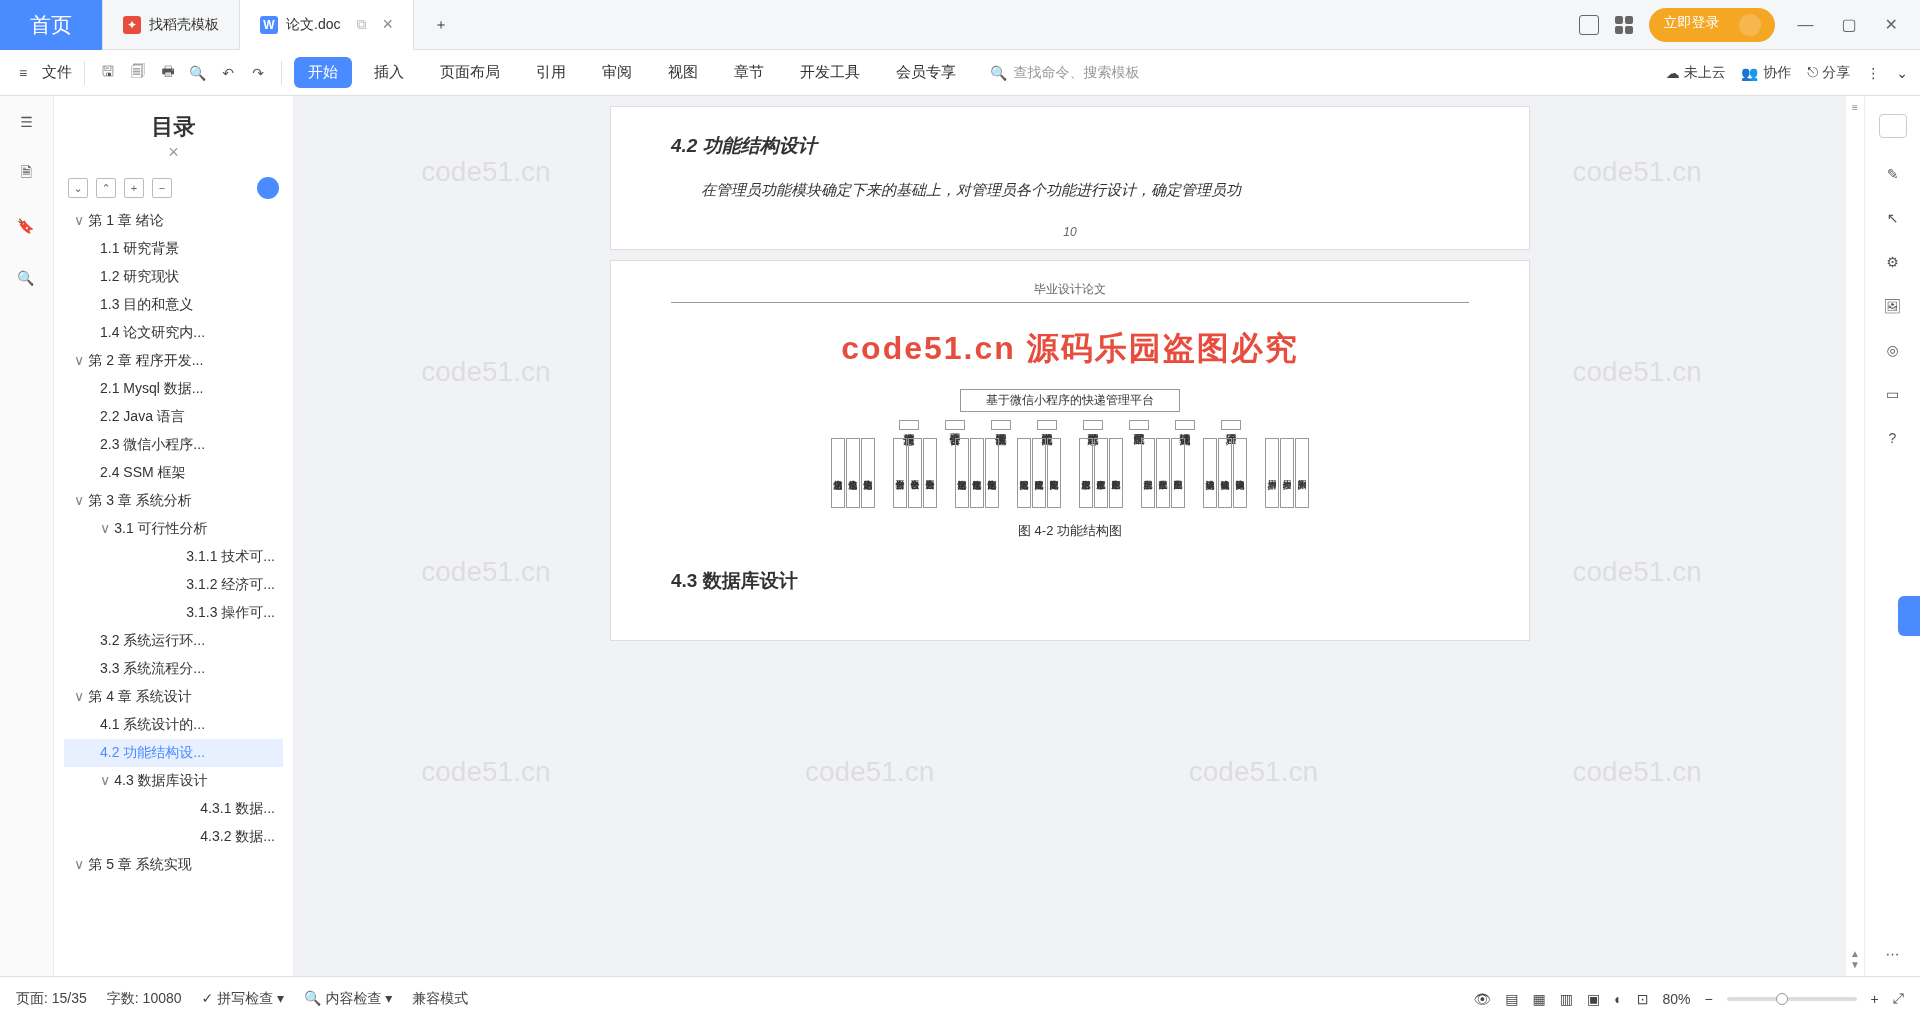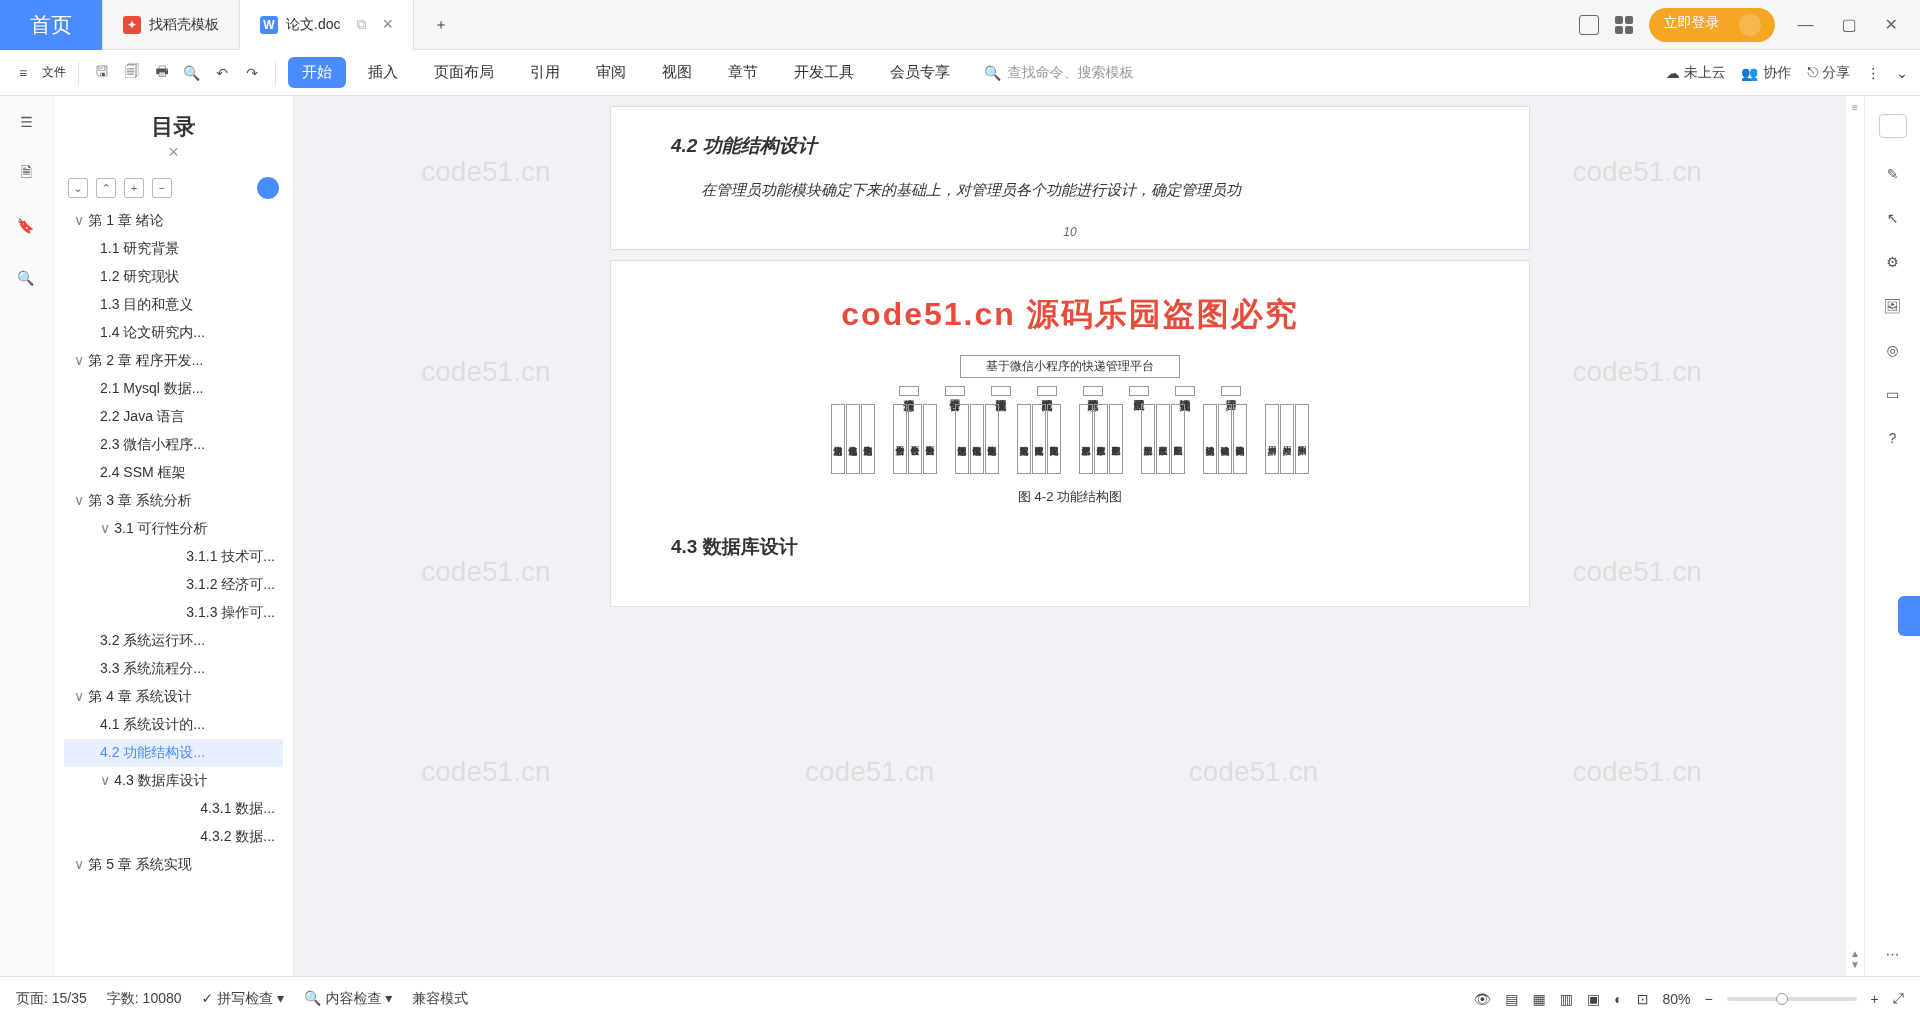--- a/index.html
+++ b/index.html
@@ -115,21 +115,21 @@
       <span class="login-avatar"></span>
     </div>
     <span class="win-ctrl">—</span>
     <span class="win-ctrl">▢</span>
     <span class="win-ctrl">✕</span>
   </div>
 </div>
 
 <div class="ribbon">
   <span class="rb-icon">≡</span>
-  <span style="font-size:12px">文件</span>
+  <span style="font-size:15px">文件</span>
   <span class="rb-sep"></span>
   <span class="rb-icon">🖫</span>
   <span class="rb-icon">🗐</span>
   <span class="rb-icon">🖶</span>
   <span class="rb-icon">🔍</span>
   <span class="rb-icon">↶</span>
   <span class="rb-icon">↷</span>
   <span class="rb-sep"></span>
   <span class="menu-item primary">开始</span>
   <span class="menu-item">插入</span>
@@ -236,20 +236,21 @@
         <span>code51.cn</span>
       </div>
 
     <div class="page page1">
       <div class="sec-title">4.2 功能结构设计</div>
       <div class="body-text">在管理员功能模块确定下来的基础上，对管理员各个功能进行设计，确定管理员功</div>
       <div class="pagenum">10</div>
     </div>
 
     <div class="page">
+      <div class="page-header">毕业设计论文</div>
       <div class="red-overlay">code51.cn 源码乐园盗图必究</div>
       <div style="margin:0 40px">
         <div class="diagram-title">基于微信小程序的快递管理平台</div>
         <div class="dia-row" id="dia-nodes">
             <div class="dia-box">快递信息管理</div>
             <div class="dia-box">平台公告管理</div>
             <div class="dia-box">配送快递管理</div>
             <div class="dia-box">配送完成管理</div>
             <div class="dia-box">配送信息管理</div>
             <div class="dia-box">配送员管理</div>

